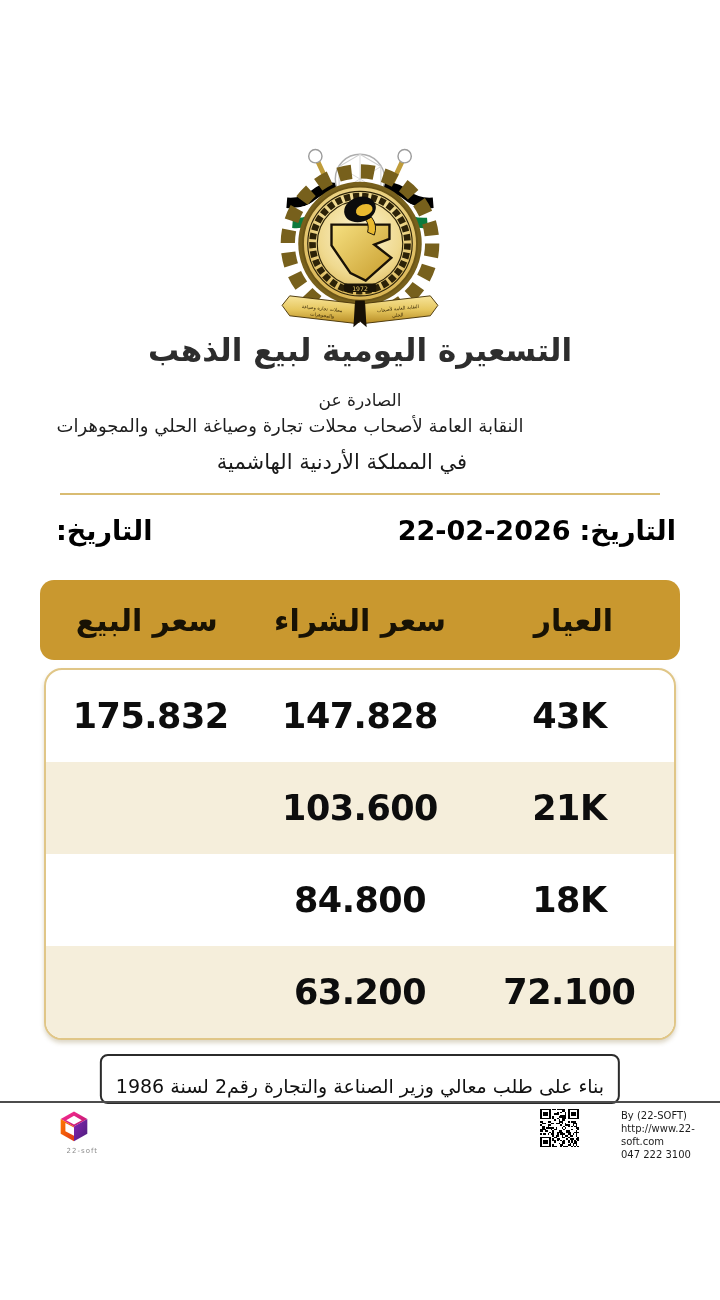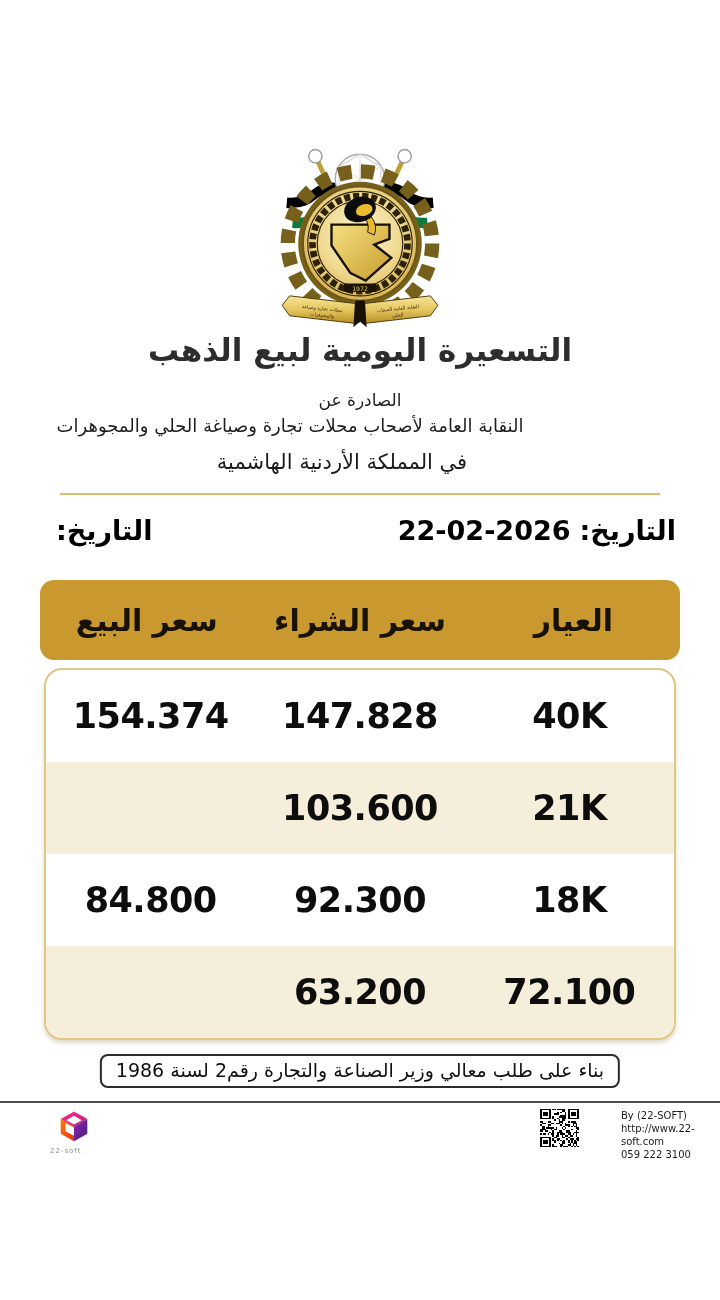--- a/index.html
+++ b/index.html
@@ -32,27 +32,27 @@
          direction:rtl;text-align:center;font-size:30px;font-weight:700;color:#181204;}
   .tbody{position:absolute;top:668px;left:44px;width:632px;height:372px;background:#fff;
          border:2px solid #e0c687;border-radius:18px;overflow:hidden;direction:rtl;
          box-shadow:0 3px 4px rgba(120,95,30,.25);box-sizing:border-box;}
   .trow{height:92px;display:grid;grid-template-columns:1fr 1fr 1fr;align-items:center;
         text-align:center;font-size:35px;font-weight:700;color:#0d0d0d;letter-spacing:-0.5px;}
   .trow.alt{background:#f5eedb;}
 
   
   .note-box{position:absolute;top:1054px;left:50%;transform:translateX(-50%);
-            border:2px solid #2b2b2b;border-radius:8px;padding:3px 14px 5px;
+            border:2px solid #2b2b2b;border-radius:8px;padding:19px 14px 5px;
             font-size:19px;color:#101010;direction:rtl;white-space:nowrap;}
 
   .bottom-line{position:absolute;top:1101px;left:0;width:720px;height:2px;background:#4c4c4c;}
 
   
-  .brand{position:absolute;top:1110px;left:50px;width:48px;text-align:left;}
+  .brand{position:absolute;top:1110px;left:50px;width:48px;text-align:right;}
   .brand svg{width:32px;height:36px;display:block;margin:0 auto;}
   .brand-name{font-size:7px;color:#8d8d8d;letter-spacing:1px;margin-top:1px;}
 
   
   .credits{position:absolute;top:1105px;left:540px;display:flex;gap:6px;align-items:flex-start;}
   .credits svg{width:46px;height:46px;}
   .credit-lines{font-size:10px;color:#1c1c1c;line-height:1.3;padding-top:4px;margin-left:36px;}
 </style>
 </head>
 <body>
@@ -156,31 +156,30 @@
   </div>
 
   <div class="thead">
     <span>العيار</span>
     <span>سعر الشراء</span>
     <span>سعر البيع</span>
   </div>
 
   <div class="tbody">
     <div class="trow">
-      <span>40K</span>
+      <span>43K</span>
       <span>147.828</span>
-      <span>154.374</span>
+      <span>175.832</span>
     </div>
     <div class="trow alt">
       <span>21K</span>
       <span>103.600</span>
     </div>
     <div class="trow">
       <span>18K</span>
-      <span>92.300</span>
       <span>84.800</span>
     </div>
     <div class="trow alt">
       <span>72.100</span>
       <span>63.200</span>
     </div>
   </div>
 
   <div class="note-box">بناء على طلب معالي وزير الصناعة والتجارة رقم2 لسنة 1986</div>
 
@@ -417,17 +416,17 @@
         <rect x="18" y="0" width="7" height="7" fill="#000"></rect>
         <rect x="19" y="1" width="5" height="5" fill="#fff"></rect>
         <rect x="20" y="2" width="3" height="3" fill="#000"></rect>
         <rect x="0" y="18" width="7" height="7" fill="#000"></rect>
         <rect x="1" y="19" width="5" height="5" fill="#fff"></rect>
         <rect x="2" y="20" width="3" height="3" fill="#000"></rect>
       </svg>
     <div class="credit-lines">
       <div>By (22-SOFT)</div>
       <div>http://www.22-soft.com</div>
-      <div>059 222 3100</div>
+      <div>047 222 3100</div>
     </div>
   </div>
 
 </div>
 
 </body></html>

